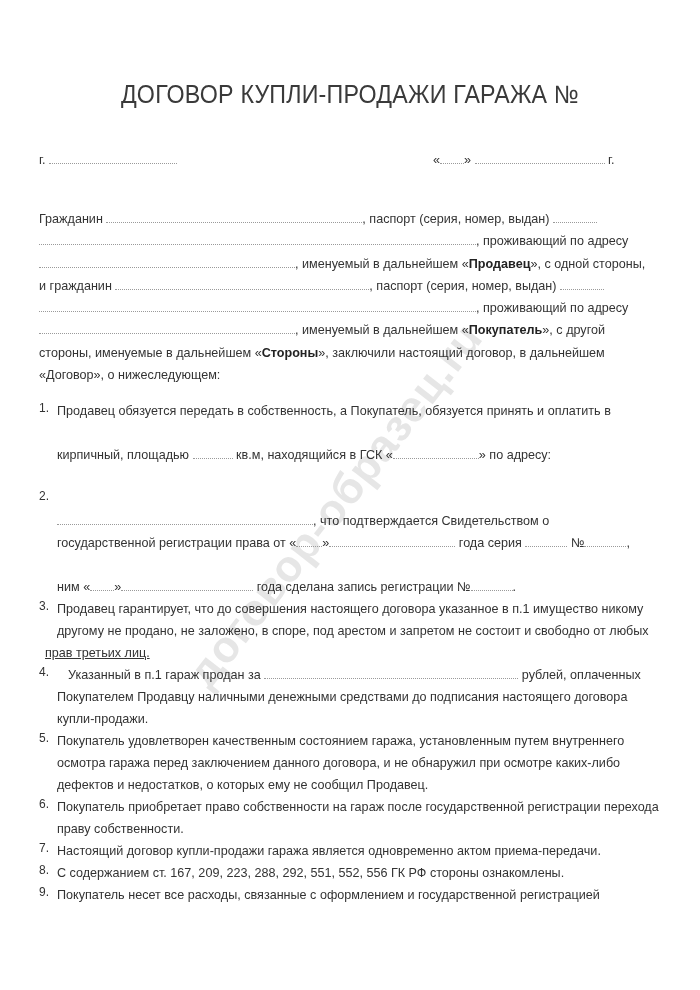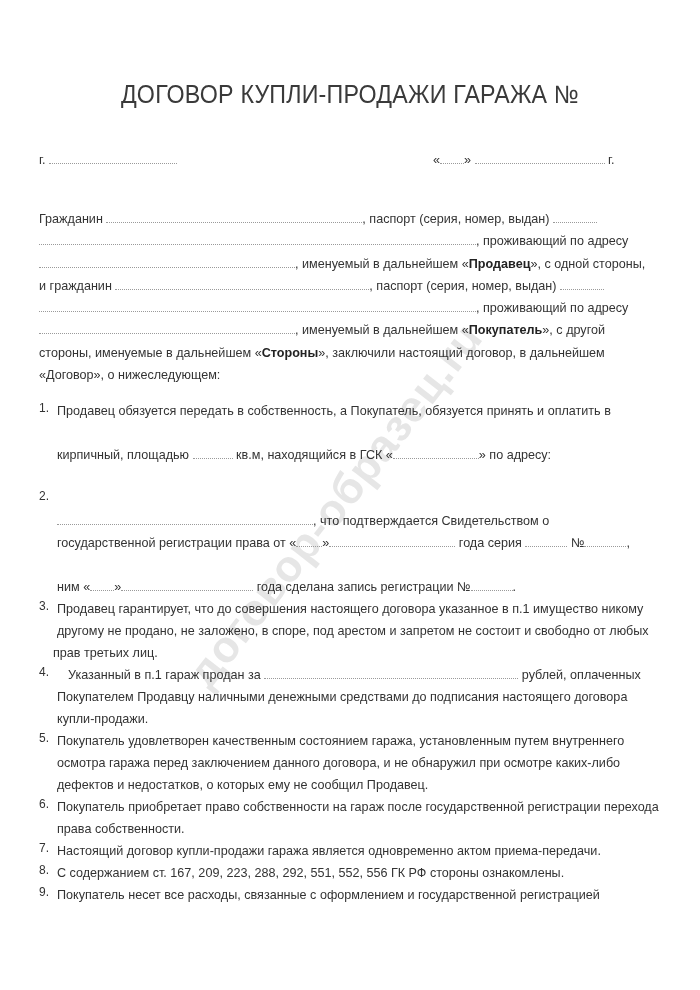--- a/index.html
+++ b/index.html
@@ -94,39 +94,39 @@
       <span>№</span><span class="dots" style="width:42px;"></span><span>,</span>
     </div>
     <div class="line" style="left:57px; top:579px;">
       <span>ним «</span><span class="dots" style="width:24px;"></span><span>»</span><span class="dots" style="width:132px;"></span>
       <span>года сделана запись регистрации №</span><span class="dots" style="width:42px;"></span><span>.</span>
     </div>
 
     <div class="num" style="top:599px;">3.</div>
     <div class="line" style="left:57px; top:601px;">Продавец гарантирует, что до совершения настоящего договора указанное в п.1 имущество никому</div>
     <div class="line" style="left:57px; top:623px;">другому не продано, не заложено, в споре, под арестом и запретом не состоит и свободно от любых</div>
-    <div class="line" style="left:53px; top:645px;">прав третьих лиц.</div>
+    <div class="line" style="left:45px; top:645px;text-decoration:underline;">прав третьих лиц.</div>
 
     <div class="num" style="top:665px;">4.</div>
     <div class="line" style="left:68px; top:667px;">
       <span>Указанный в п.1 гараж продан за</span>
       <span class="dots" style="width:254px;"></span>
       <span>рублей, оплаченных</span>
     </div>
     <div class="line" style="left:57px; top:689px;">Покупателем Продавцу наличными денежными средствами до подписания настоящего договора</div>
     <div class="line" style="left:57px; top:711px;">купли-продажи.</div>
 
     <div class="num" style="top:731px;">5.</div>
     <div class="line" style="left:57px; top:733px;">Покупатель удовлетворен качественным состоянием гаража, установленным путем внутреннего</div>
     <div class="line" style="left:57px; top:755px;">осмотра гаража перед заключением данного договора, и не обнаружил при осмотре каких-либо</div>
     <div class="line" style="left:57px; top:777px;">дефектов и недостатков, о которых ему не сообщил Продавец.</div>
 
     <div class="num" style="top:797px;">6.</div>
     <div class="line" style="left:57px; top:799px;">Покупатель приобретает право собственности на гараж после государственной регистрации перехода</div>
-    <div class="line" style="left:57px; top:821px;">права собственности.</div>
+    <div class="line" style="left:57px; top:821px;">праву собственности.</div>
 
     <div class="num" style="top:841px;">7.</div>
     <div class="line" style="left:57px; top:843px;">Настоящий договор купли-продажи гаража является одновременно актом приема-передачи.</div>
 
     <div class="num" style="top:863px;">8.</div>
     <div class="line" style="left:57px; top:865px;">С содержанием ст. 167, 209, 223, 288, 292, 551, 552, 556 ГК РФ стороны ознакомлены.</div>
 
     <div class="num" style="top:885px;">9.</div>
     <div class="line" style="left:57px; top:887px;">Покупатель несет все расходы, связанные с оформлением и государственной регистрацией</div>
 

